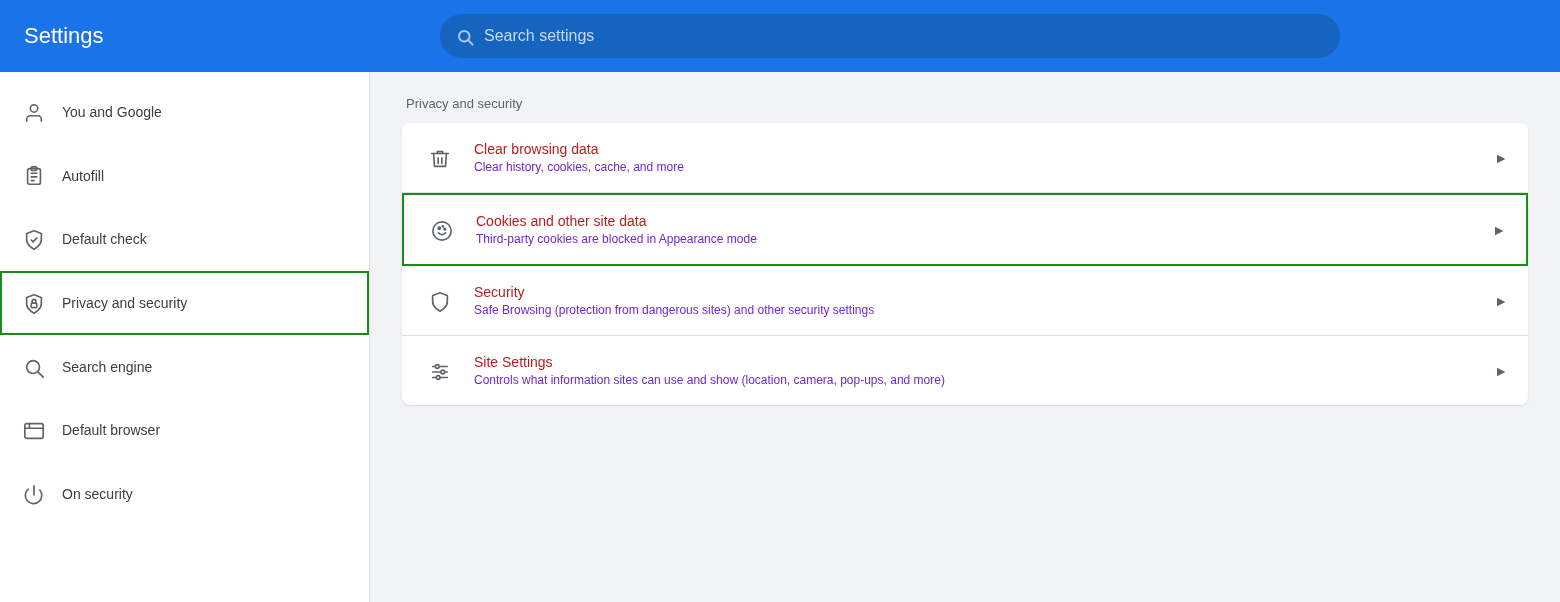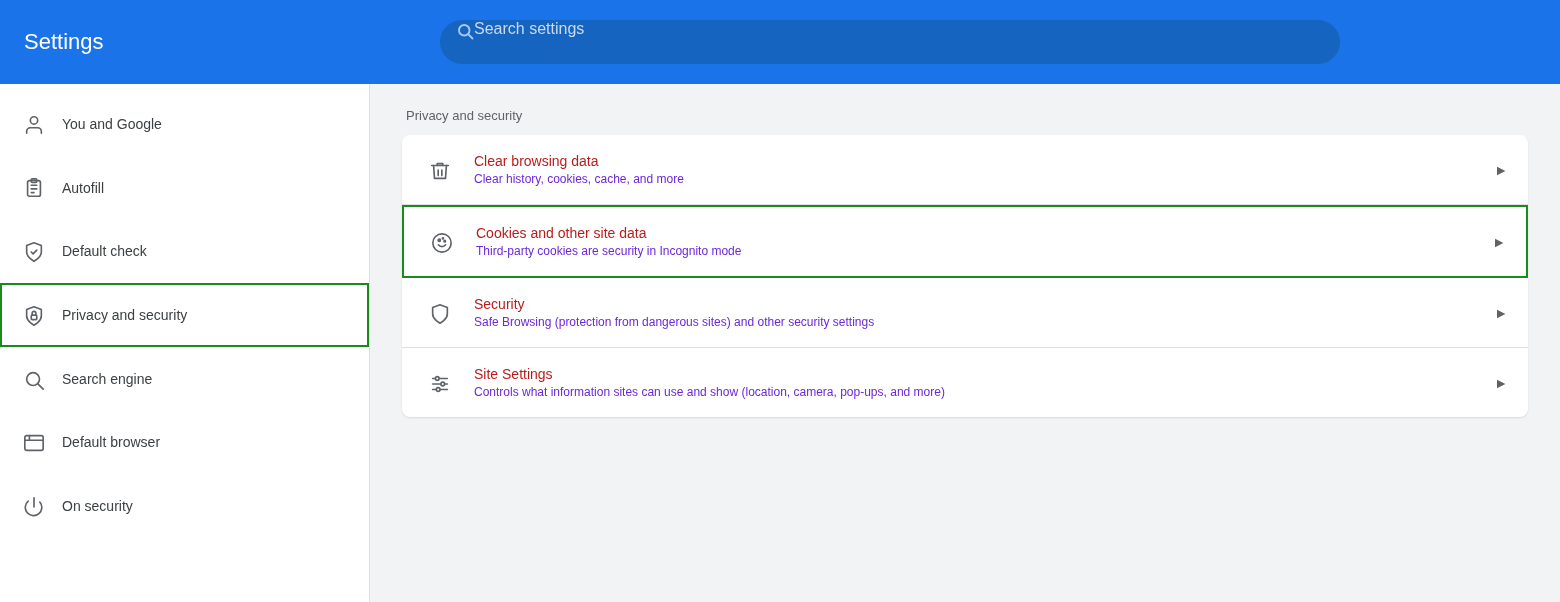--- a/index.html
+++ b/index.html
@@ -7,42 +7,43 @@
       font-family: 'Segoe UI', Arial, sans-serif;
       background: #f1f3f4;
       width: 1560px;
       height: 602px;
       overflow: hidden;
     }
 
     
     .header {
       background: #1a73e8;
-      height: 84px;
+      height: 72px;
       display: flex;
       align-items: center;
       padding: 0 24px;
       gap: 20px;
     }
     .header-title {
       color: #fff;
       font-size: 22px;
       font-weight: 500;
       white-space: nowrap;
       min-width: 200px;
     }
     .search-bar {
       flex: 1;
       max-width: 900px;
       background: #1565c0;
       border-radius: 24px;
       height: 44px;
       display: flex;
-      align-items: flex-start;
+      align-items: center;
       padding: 0 16px;
+      gap: 10px;
       margin: 0 auto;
     }
     .search-icon-svg {
       color: #aac8f5;
       font-size: 18px;
     }
     .search-input {
       background: transparent;
       border: none;
       outline: none;
@@ -261,21 +262,21 @@
         <div class="card-item highlighted">
     <span class="card-item-icon"><svg width="22" height="22" viewBox="0 0 24 24" fill="none" stroke="#5f6368" stroke-width="1.8" stroke-linecap="round" stroke-linejoin="round">
               <circle cx="12" cy="12" r="10"></circle>
               <path d="M8 14s1.5 2 4 2 4-2 4-2"></path>
               <circle cx="9" cy="9" r="1.2" fill="#5f6368"></circle>
               <circle cx="15" cy="10" r="0.8" fill="#5f6368"></circle>
               <circle cx="13" cy="7" r="0.6" fill="#5f6368"></circle>
             </svg></span>
     <div class="card-item-text">
       <div class="card-item-title">Cookies and other site data</div>
-      <div class="card-item-subtitle">Third-party cookies are security in Incognito mode</div>
+      <div class="card-item-subtitle">Third-party cookies are blocked in Appearance mode</div>
     </div>
     <span class="card-item-arrow">►</span>
   </div>
         <div class="card-item">
     <span class="card-item-icon"><svg width="22" height="22" viewBox="0 0 24 24" fill="none" stroke="#5f6368" stroke-width="1.8" stroke-linecap="round" stroke-linejoin="round">
               <path d="M12 22s8-4 8-10V5l-8-3-8 3v7c0 6 8 10 8 10z"></path>
             </svg></span>
     <div class="card-item-text">
       <div class="card-item-title">Security</div>
       <div class="card-item-subtitle">Safe Browsing (protection from dangerous sites) and other security settings</div>

